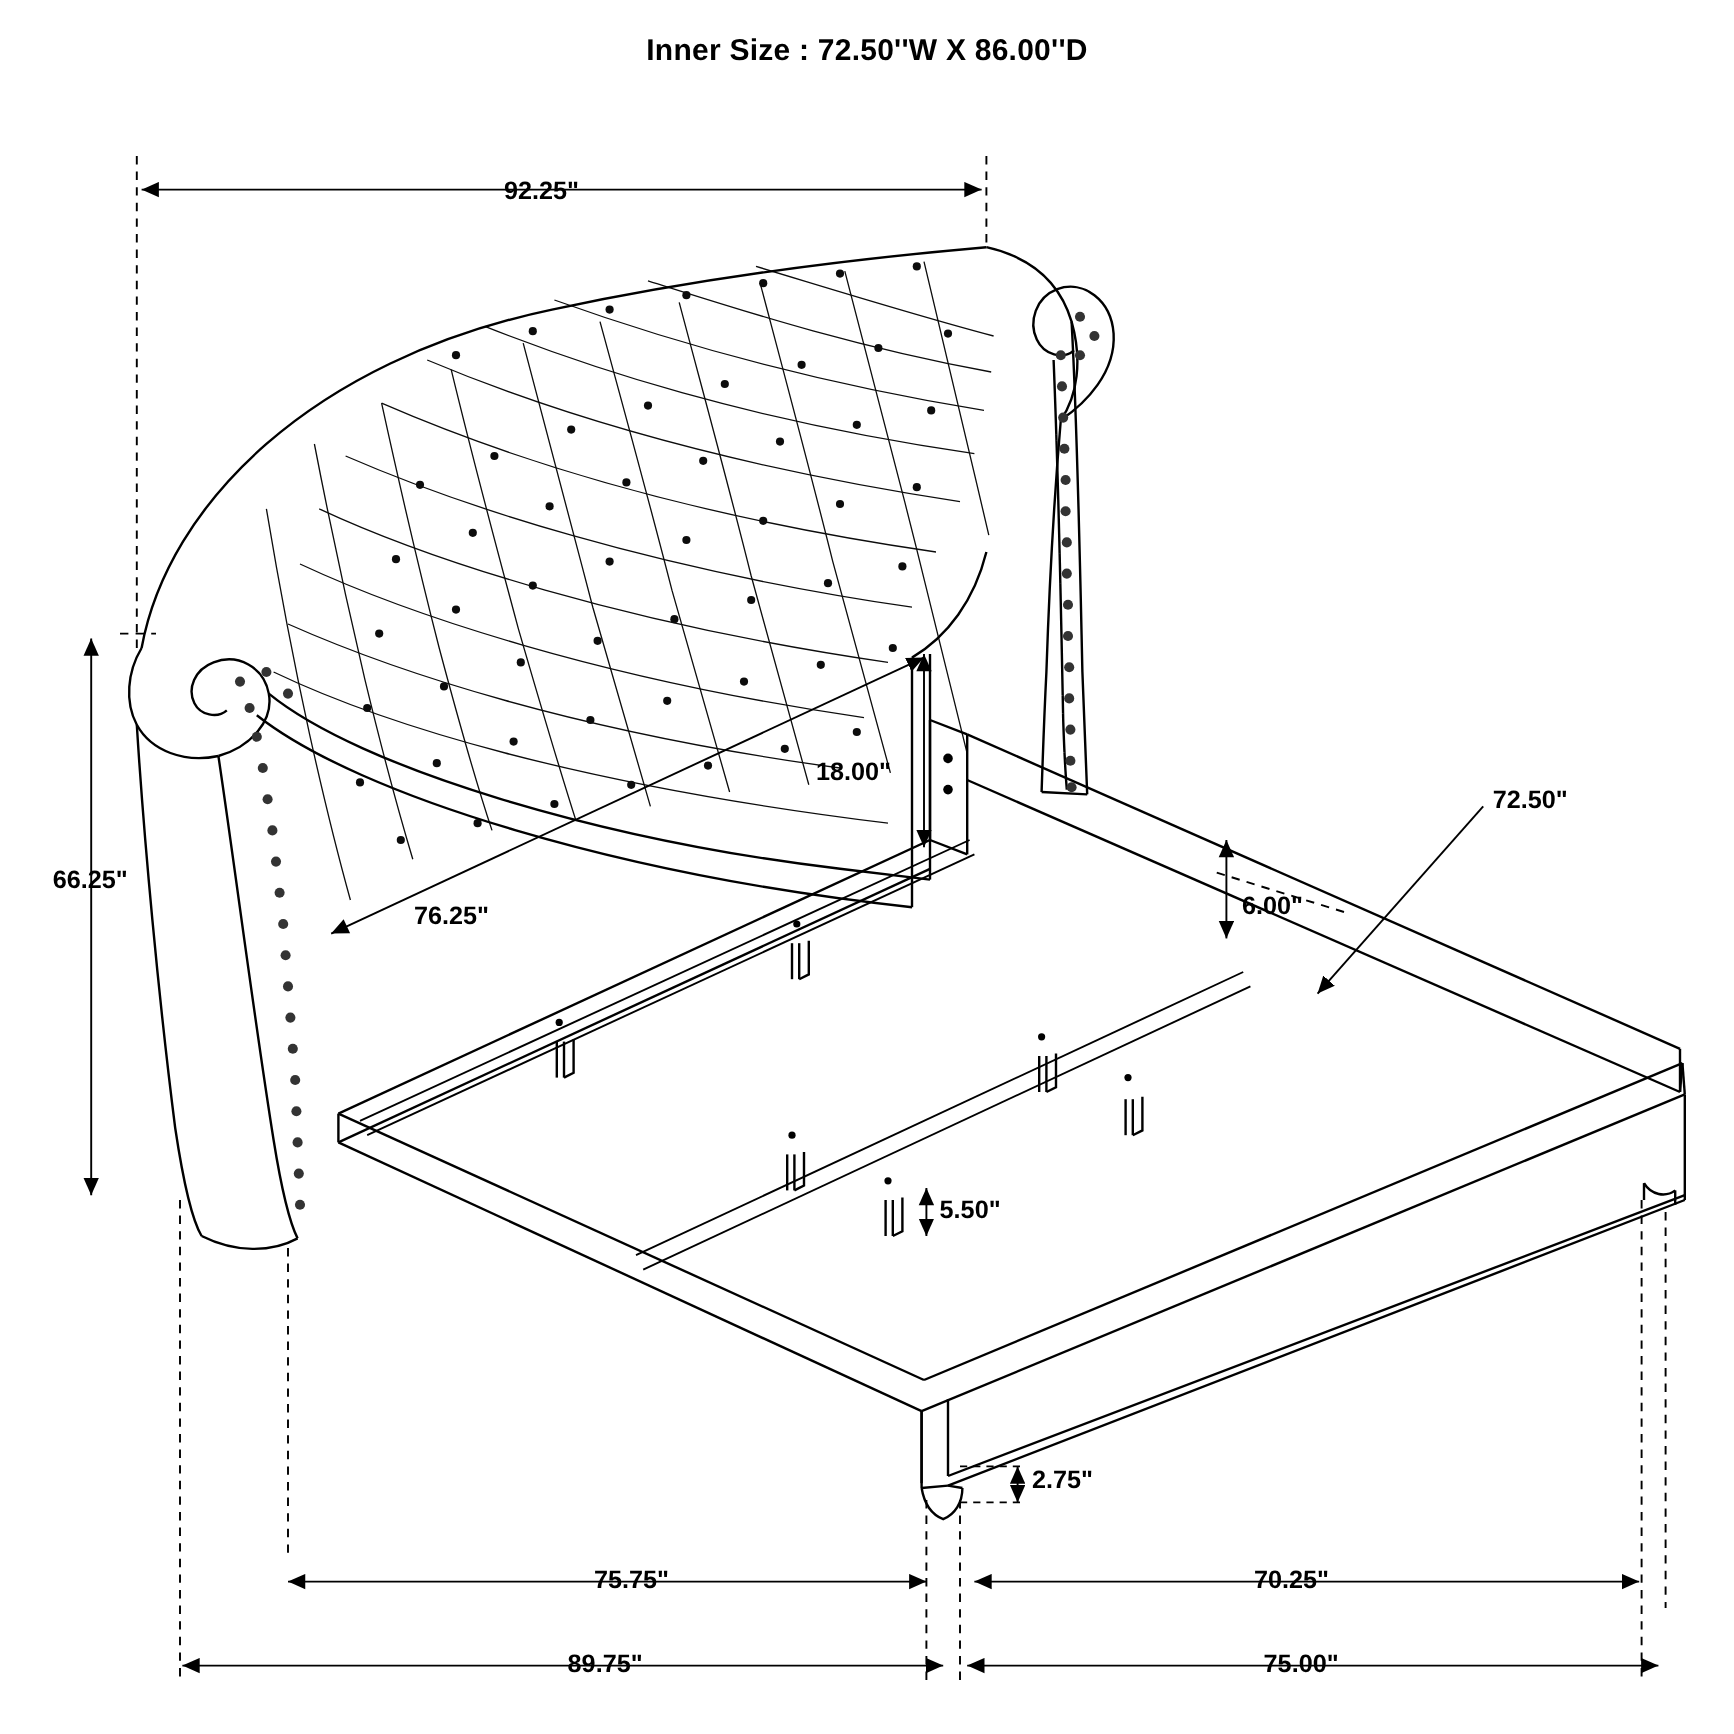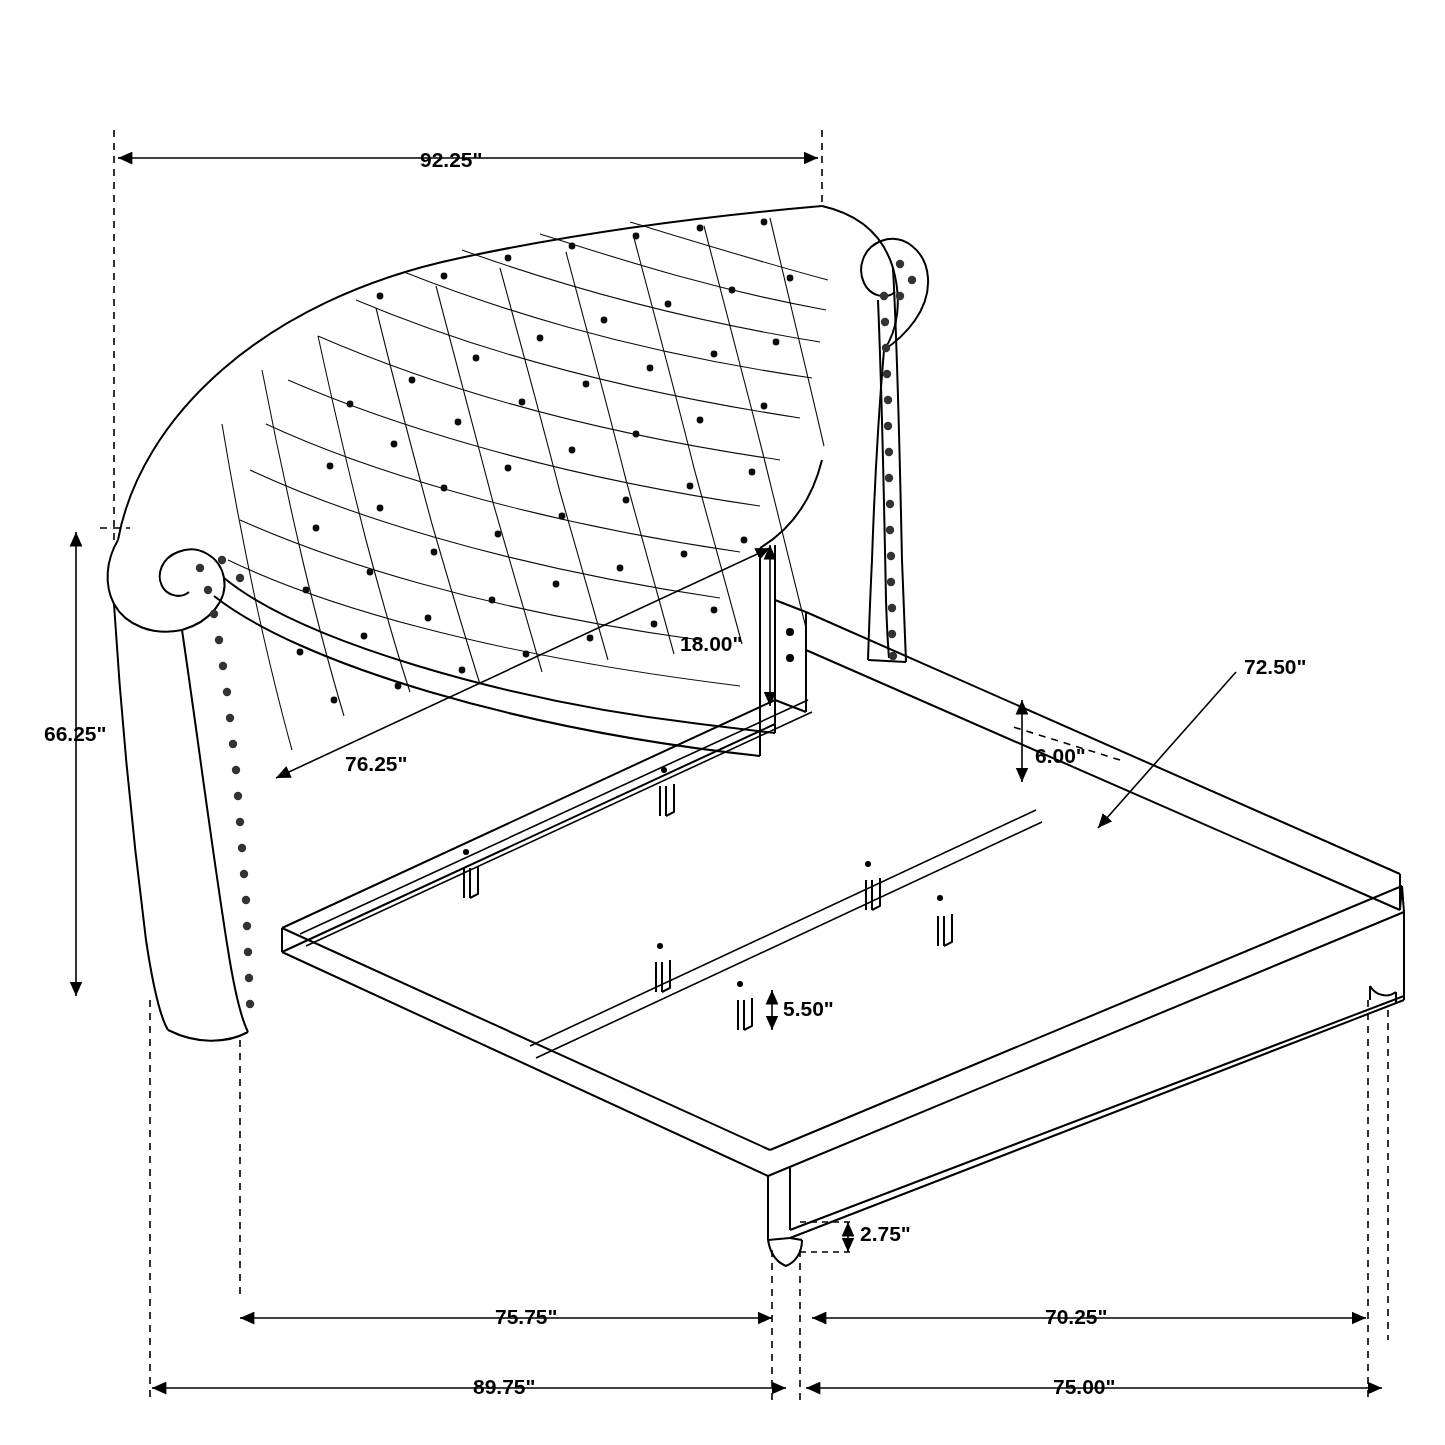--- a/index.html
+++ b/index.html
@@ -39,20 +39,21 @@
     font-weight: bold;
     color: #000;
     white-space: nowrap;
   }
 </style>
 </head>
 <body>
 
 <div id="page">
 
+  <div id="title">Inner Size : 72.50''W X 86.00''D</div>
 
   <svg id="drawing" width="1445" height="1445" viewBox="0 0 1445 1445" xmlns="http://www.w3.org/2000/svg">
 
     <defs>
       <marker id="arrEnd" markerWidth="11" markerHeight="11" refX="9" refY="4" orient="auto">
         <path d="M0,0 L9,4 L0,8 z" fill="#000"></path>
       </marker>
       <marker id="arrStart" markerWidth="11" markerHeight="11" refX="0" refY="4" orient="auto">
         <path d="M9,0 L0,4 L9,8 z" fill="#000"></path>
       </marker>

